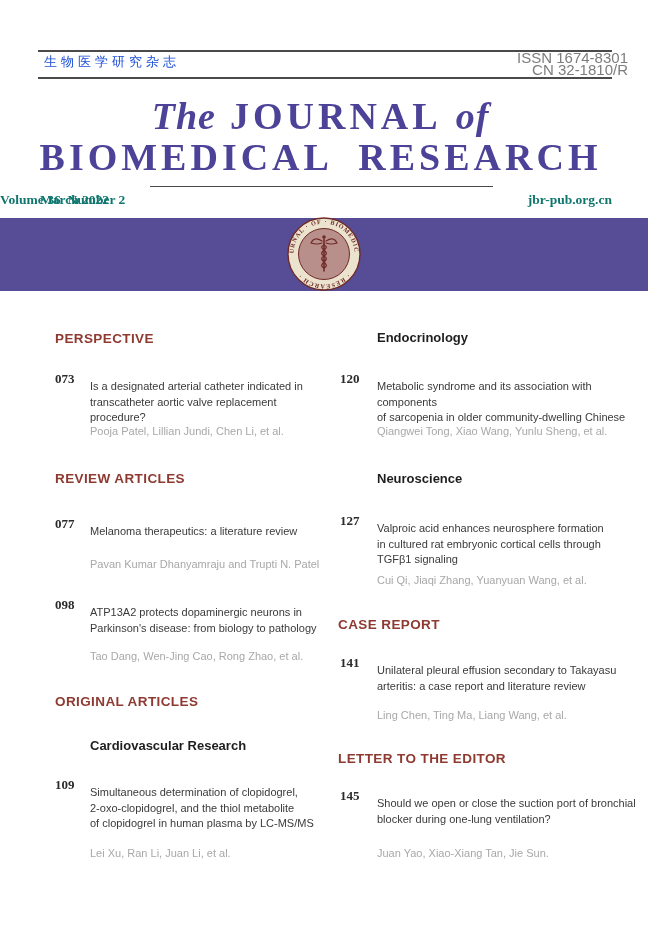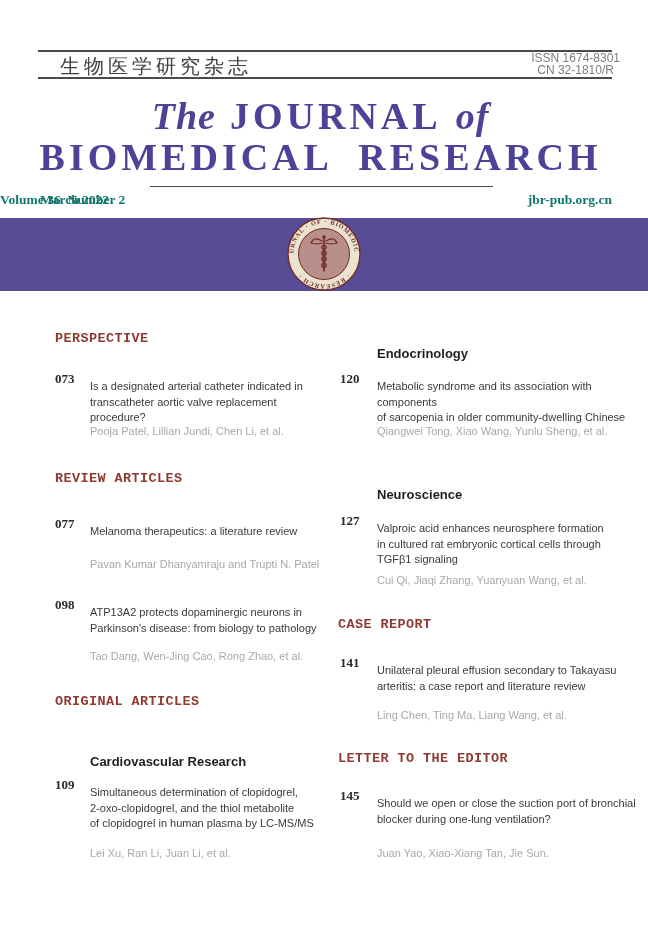--- a/index.html
+++ b/index.html
@@ -1,39 +1,39 @@
 <!DOCTYPE html>
 <html><head>
 <meta charset="utf-8">
 <style>
   html,body{margin:0;padding:0;background:#fff;}
   .page{position:relative;width:648px;height:928px;background:#ffffff;overflow:hidden;
         font-family:"Liberation Sans",sans-serif;}
   .rule{position:absolute;background:#4a4a4a;}
   
   .cn-title{position:absolute;left:44px;top:53px;font-family:"DejaVu Sans",sans-serif;
-            font-size:20px;letter-spacing:4px;color:#404040;margin-left:16px;}
-  .issn-block{position:absolute;right:28px;top:52px;text-align:center;
-              font-size:12px;line-height:12px;color:#7d7d7d;}
+            font-size:13px;letter-spacing:4px;color:#1d4ed8;}
+  .issn-block{position:absolute;right:20px;top:52px;text-align:right;
+              font-size:15px;line-height:12px;color:#7d7d7d;}
   .title-line{position:absolute;left:0;width:641px;text-align:center;color:#4c4298;
               font-family:"Liberation Serif",serif;font-weight:bold;}
   .title-line1{top:94px;font-size:38px;}
   .title-line1 .caps{letter-spacing:4px;margin:0 14px;}
   .title-line1 .ital{font-style:italic;letter-spacing:1px;}
   .title-line2{top:135px;font-size:38px;letter-spacing:4px;word-spacing:14px;}
   .info{position:absolute;top:192px;font-family:Liberation Serif, serif;font-weight:bold;
         font-size:13.5px;color:#0f766e;}
   .info-date{left:40px;}
   .info-vol{left:0;width:648px;white-space:pre;}
   .info-site{right:36px;}
   .band{position:absolute;left:0;top:218px;width:648px;height:73px;background:#574d97;}
   .logo{position:absolute;left:286px;top:216px;}
   
-  .sec-heading{position:absolute;font-weight:bold;font-size:13.5px;letter-spacing:0.4px;color:#8e3a31;font-family:Liberation Mono, monospace;}
-  .sub-heading{position:absolute;font-weight:bold;font-size:13px;color:#1e1e1e;margin-top:16px;}
+  .sec-heading{position:absolute;font-weight:bold;font-size:13.5px;letter-spacing:0.4px;color:#8e3a31;}
+  .sub-heading{position:absolute;font-weight:bold;font-size:13px;color:#1e1e1e;}
   .entry-num{position:absolute;font-family:"Liberation Serif",serif;font-weight:bold;
              font-size:13px;color:#2b2b2b;}
   .entry-title{position:absolute;font-size:11px;line-height:15.5px;color:#3a3a3a;white-space:pre-line;margin-top:8px;}
   .entry-authors{position:absolute;font-size:11px;color:#a8a8a8;}
   .lx-h{left:55px;} .lx-n{left:55px;} .lx-b{left:90px;}
   .rx-h{left:338px;} .rx-n{left:340px;} .rx-b{left:377px;}
 </style>
 </head>
 <body>
 

